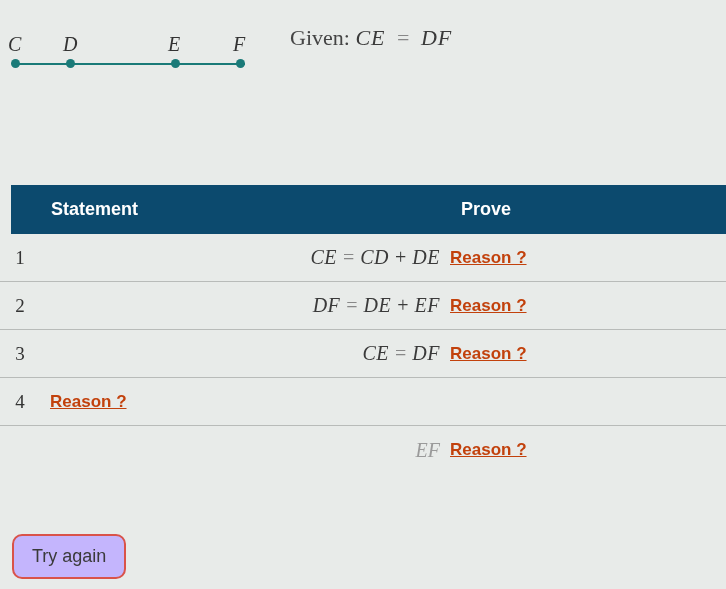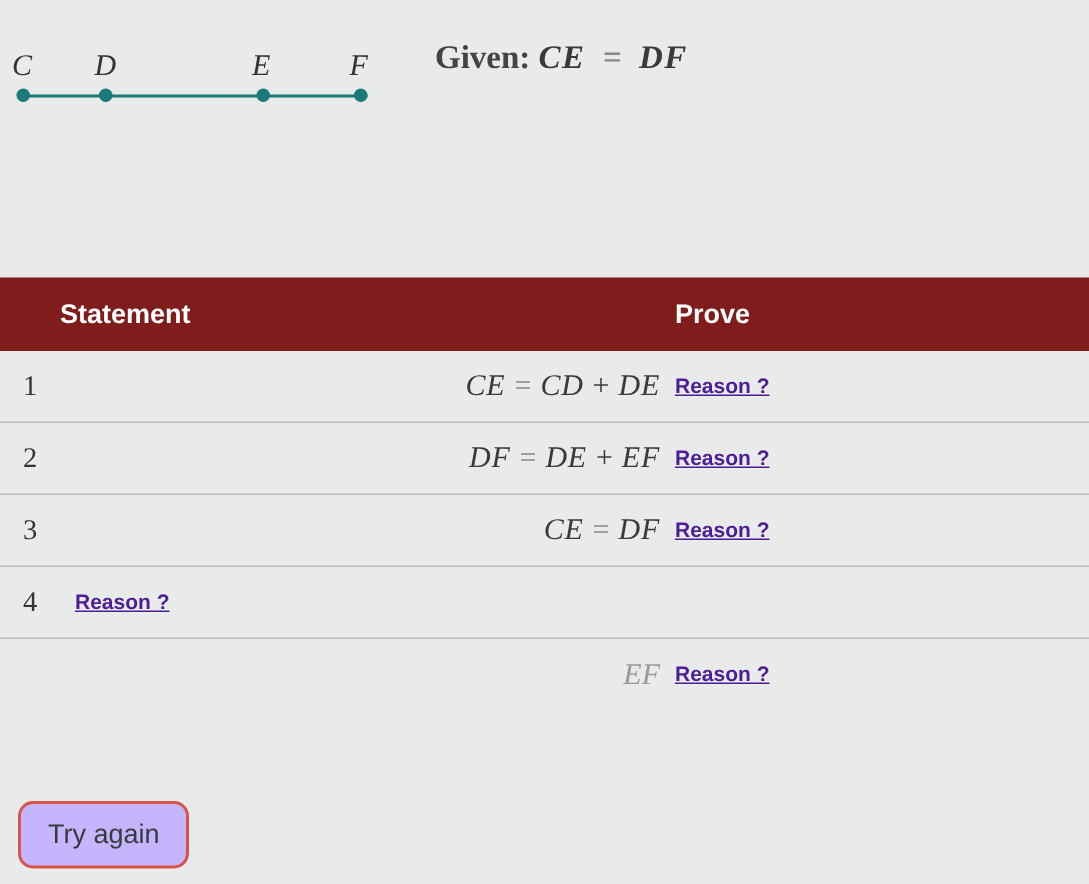--- a/index.html
+++ b/index.html
@@ -47,36 +47,36 @@
       font-weight: 500;
       color: #333;
     }
     .given-prove {
       padding-top: 0px;
     }
     .gp-row {
       font-size: 22px;
       color: #3a3a3a;
       margin-bottom: 30px;
-      font-weight: bold;
     }
     .gp-label { color: #444; }
     .gp-math { font-style: italic; letter-spacing: 1px; }
     .gp-eq { color: #888; margin: 0 6px; }
     .proof-table {
       margin-top: 90px;
       width: 100%;
     }
     .header-row {
       display: flex;
-      background: #7f1d1d;
+      background: #0c4a6e;
       color: #fff;
       font-family: Arial, sans-serif;
       font-weight: bold;
       font-size: 18px;
+      margin-left: 11px;
     }
     .col-statement {
       width: 440px;
       padding: 14px 10px 14px 40px;
     }
     .col-reason {
       flex: 1;
       padding: 14px 10px 14px 10px;
     }
     .body-row {
@@ -102,22 +102,22 @@
     .row-statement .eq { color: #888; margin: 0 6px; }
     .row-statement .plus { margin: 0 6px; }
     .row-reason {
       flex: 1;
       padding: 10px 0 10px 10px;
     }
     .reason-link {
       text-decoration: underline;
       font-family: Arial, sans-serif;
       font-weight: bold;
-      font-size: 14px;
-      color: #4c1d95;
+      font-size: 17px;
+      color: #c2410c;
       cursor: pointer;
     }
     .try-again {
       position: absolute;
       left: 12px;
       bottom: 10px;
       border: 2px solid #d9534a;
       border-radius: 10px;
       padding: 10px 18px;
       font-family: Arial, sans-serif;

